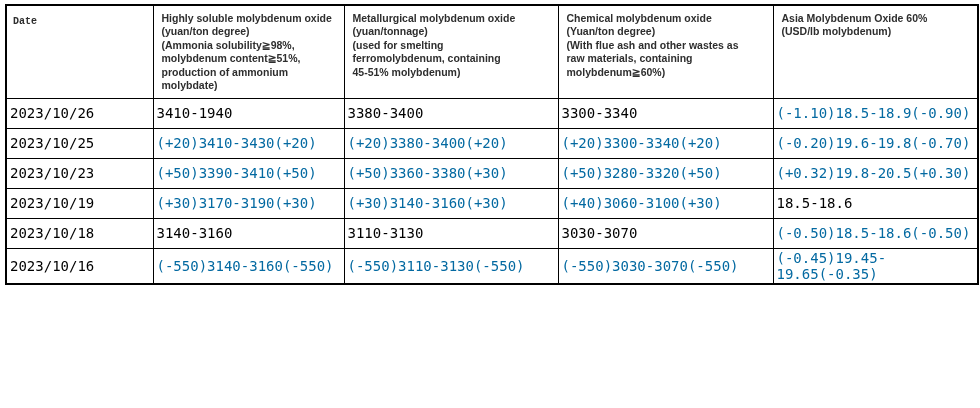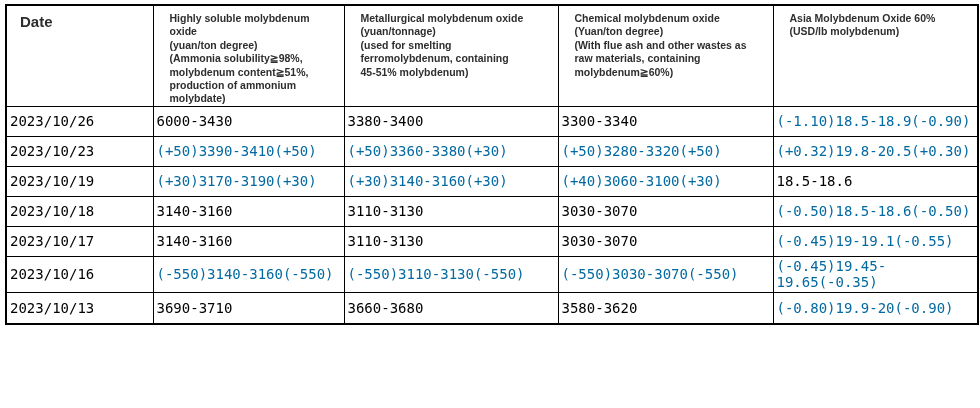--- a/index.html
+++ b/index.html
@@ -12,25 +12,26 @@
   .price-table th,.price-table td{
     border:1px solid #000;
     overflow:hidden;
     white-space:pre-line;
   }
   .price-table th{
     text-align:left;vertical-align:top;
     font-family:"Liberation Sans",sans-serif;
     font-size:10.5px;line-height:13.4px;font-weight:600;
     color:#2e2e2e;
-    padding:6px 4px 0 16px;
+    padding:6px 4px 0 8px;
   }
   .price-table th.date-h{
-    font-size:15px;line-height:17px;
-    padding:7px 4px 0 13px;
+    font-size:10px;line-height:17px;
+    padding:7px 4px 0 6px;
+    font-family:Liberation Mono, monospace;
   }
   .price-table td{
     font-family:"DejaVu Sans Mono",monospace;
     font-size:14px;line-height:16px;
     vertical-align:middle;
     color:#000;
     padding:0 2px 0 3px;
   }
   .price-table td[data-color="red"]{color:#0369a1;}
   tr.header-row{height:93px;}
@@ -67,24 +68,31 @@
 (Yuan/ton degree)
 (With flue ash and other wastes as
 raw materials, containing
 molybdenum≧60%)</th>
     <th>Asia Molybdenum Oxide 60%
 (USD/lb molybdenum)</th>
   </tr>
 
   <tr class="r">
     <td data-color="black">2023/10/26</td>
-    <td data-color="black">6000-3430</td>
+    <td data-color="black">3410-1940</td>
     <td data-color="black">3380-3400</td>
     <td data-color="black">3300-3340</td>
     <td data-color="red">(-1.10)18.5-18.9(-0.90)</td>
+  </tr>
+  <tr class="r">
+    <td data-color="black">2023/10/25</td>
+    <td data-color="red">(+20)3410-3430(+20)</td>
+    <td data-color="red">(+20)3380-3400(+20)</td>
+    <td data-color="red">(+20)3300-3340(+20)</td>
+    <td data-color="red">(-0.20)19.6-19.8(-0.70)</td>
   </tr>
   <tr class="r">
     <td data-color="black">2023/10/23</td>
     <td data-color="red">(+50)3390-3410(+50)</td>
     <td data-color="red">(+50)3360-3380(+30)</td>
     <td data-color="red">(+50)3280-3320(+50)</td>
     <td data-color="red">(+0.32)19.8-20.5(+0.30)</td>
   </tr>
   <tr class="r">
     <td data-color="black">2023/10/19</td>
@@ -93,36 +101,22 @@
     <td data-color="red">(+40)3060-3100(+30)</td>
     <td data-color="black">18.5-18.6</td>
   </tr>
   <tr class="r">
     <td data-color="black">2023/10/18</td>
     <td data-color="black">3140-3160</td>
     <td data-color="black">3110-3130</td>
     <td data-color="black">3030-3070</td>
     <td data-color="red">(-0.50)18.5-18.6(-0.50)</td>
   </tr>
-  <tr class="r">
-    <td data-color="black">2023/10/17</td>
-    <td data-color="black">3140-3160</td>
-    <td data-color="black">3110-3130</td>
-    <td data-color="black">3030-3070</td>
-    <td data-color="red">(-0.45)19-19.1(-0.55)</td>
-  </tr>
   <tr class="r-tall">
     <td data-color="black">2023/10/16</td>
     <td data-color="red">(-550)3140-3160(-550)</td>
     <td data-color="red">(-550)3110-3130(-550)</td>
     <td data-color="red">(-550)3030-3070(-550)</td>
     <td data-color="red">(-0.45)19.45-
 19.65(-0.35)</td>
   </tr>
-  <tr class="r-last">
-    <td data-color="black">2023/10/13</td>
-    <td data-color="black">3690-3710</td>
-    <td data-color="black">3660-3680</td>
-    <td data-color="black">3580-3620</td>
-    <td data-color="red">(-0.80)19.9-20(-0.90)</td>
-  </tr>
 </tbody>
   </table>
 
 </body></html>

